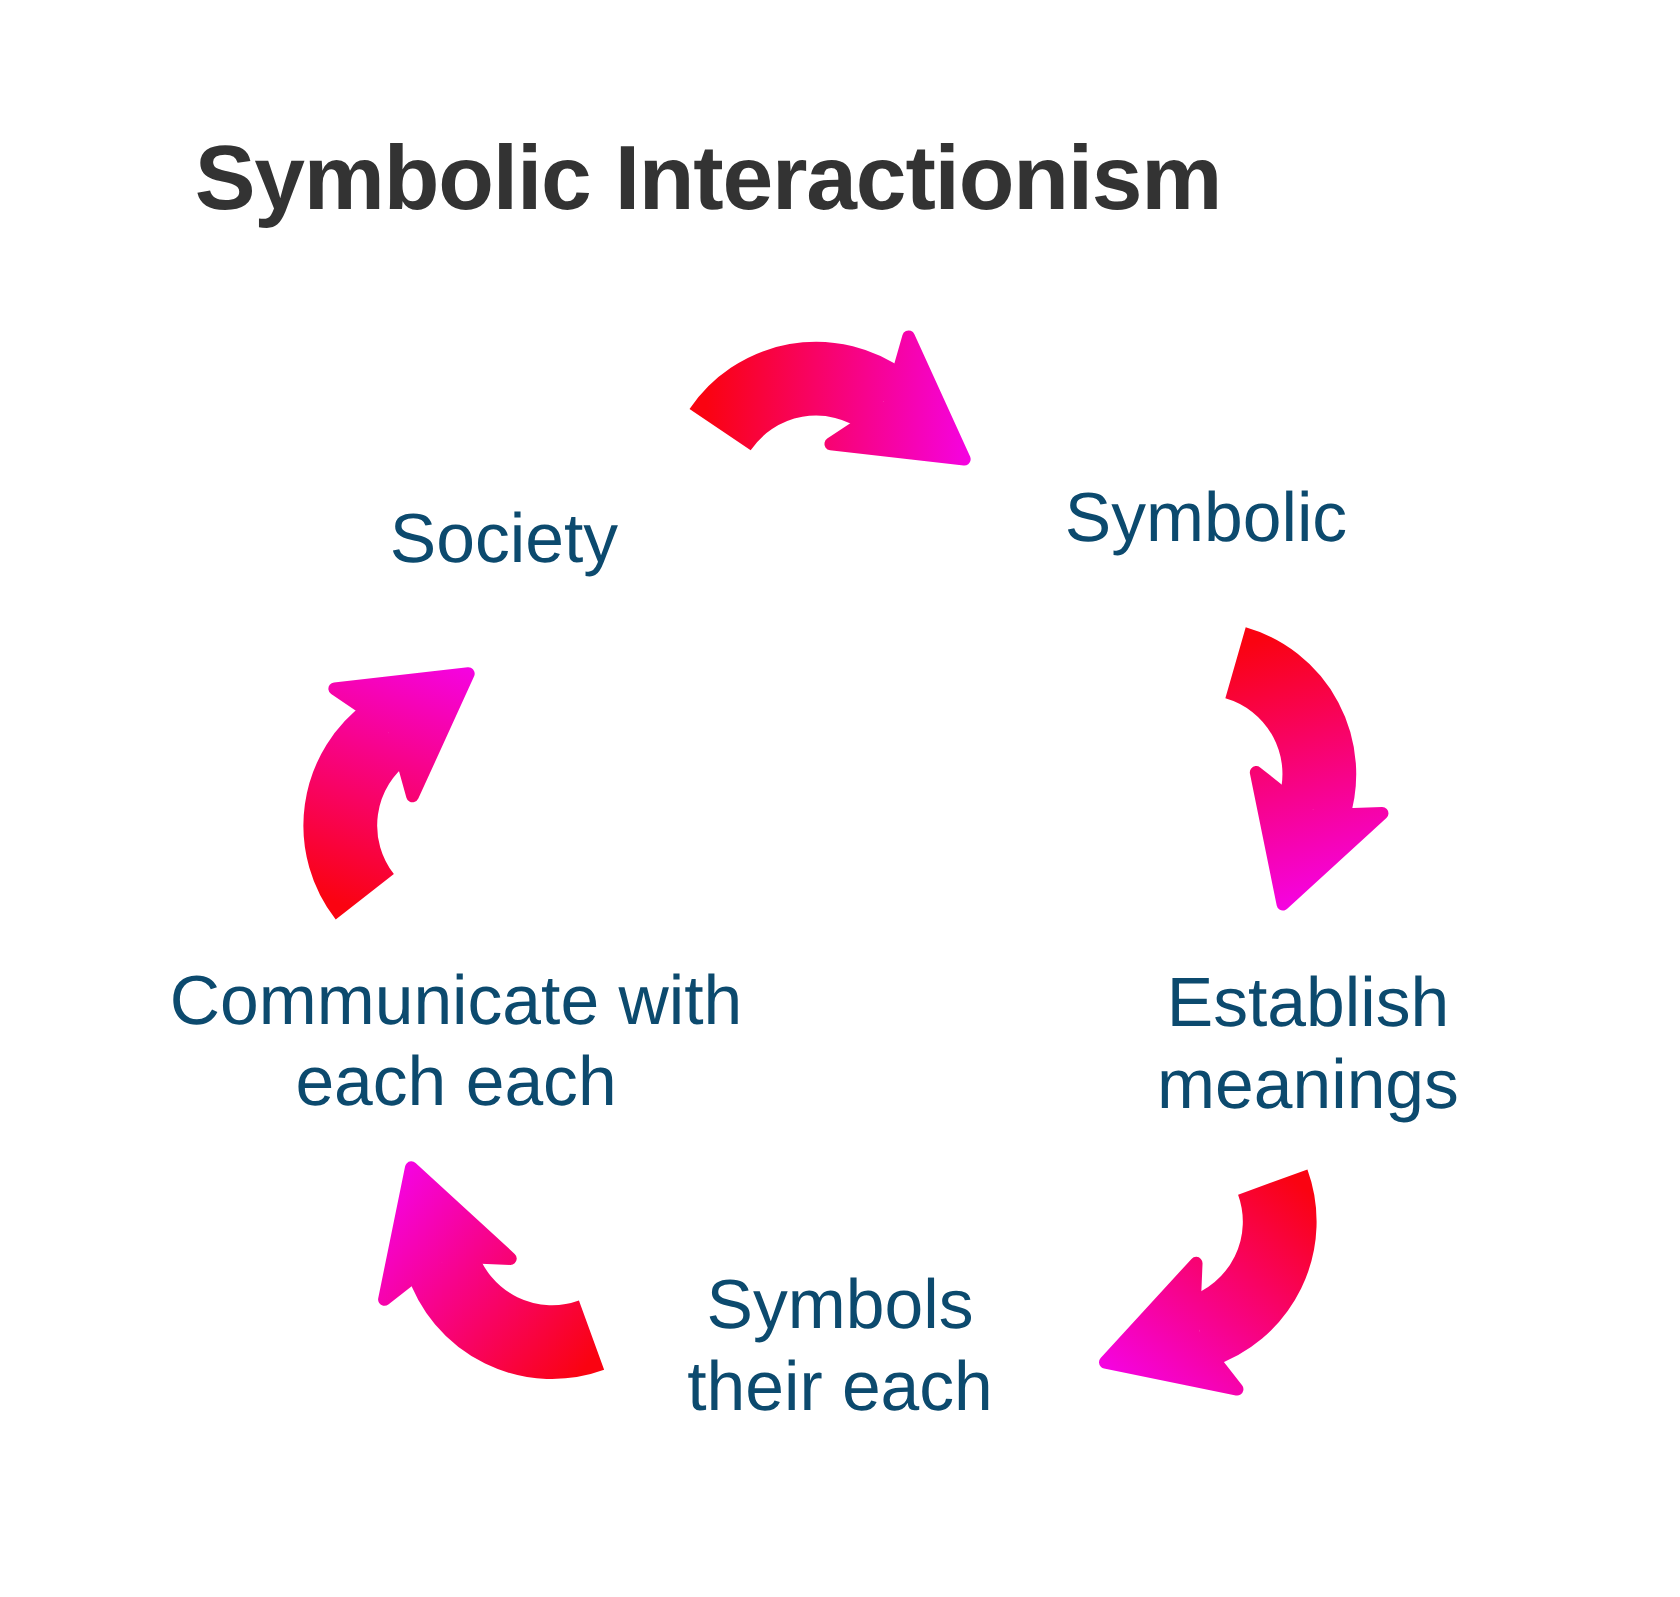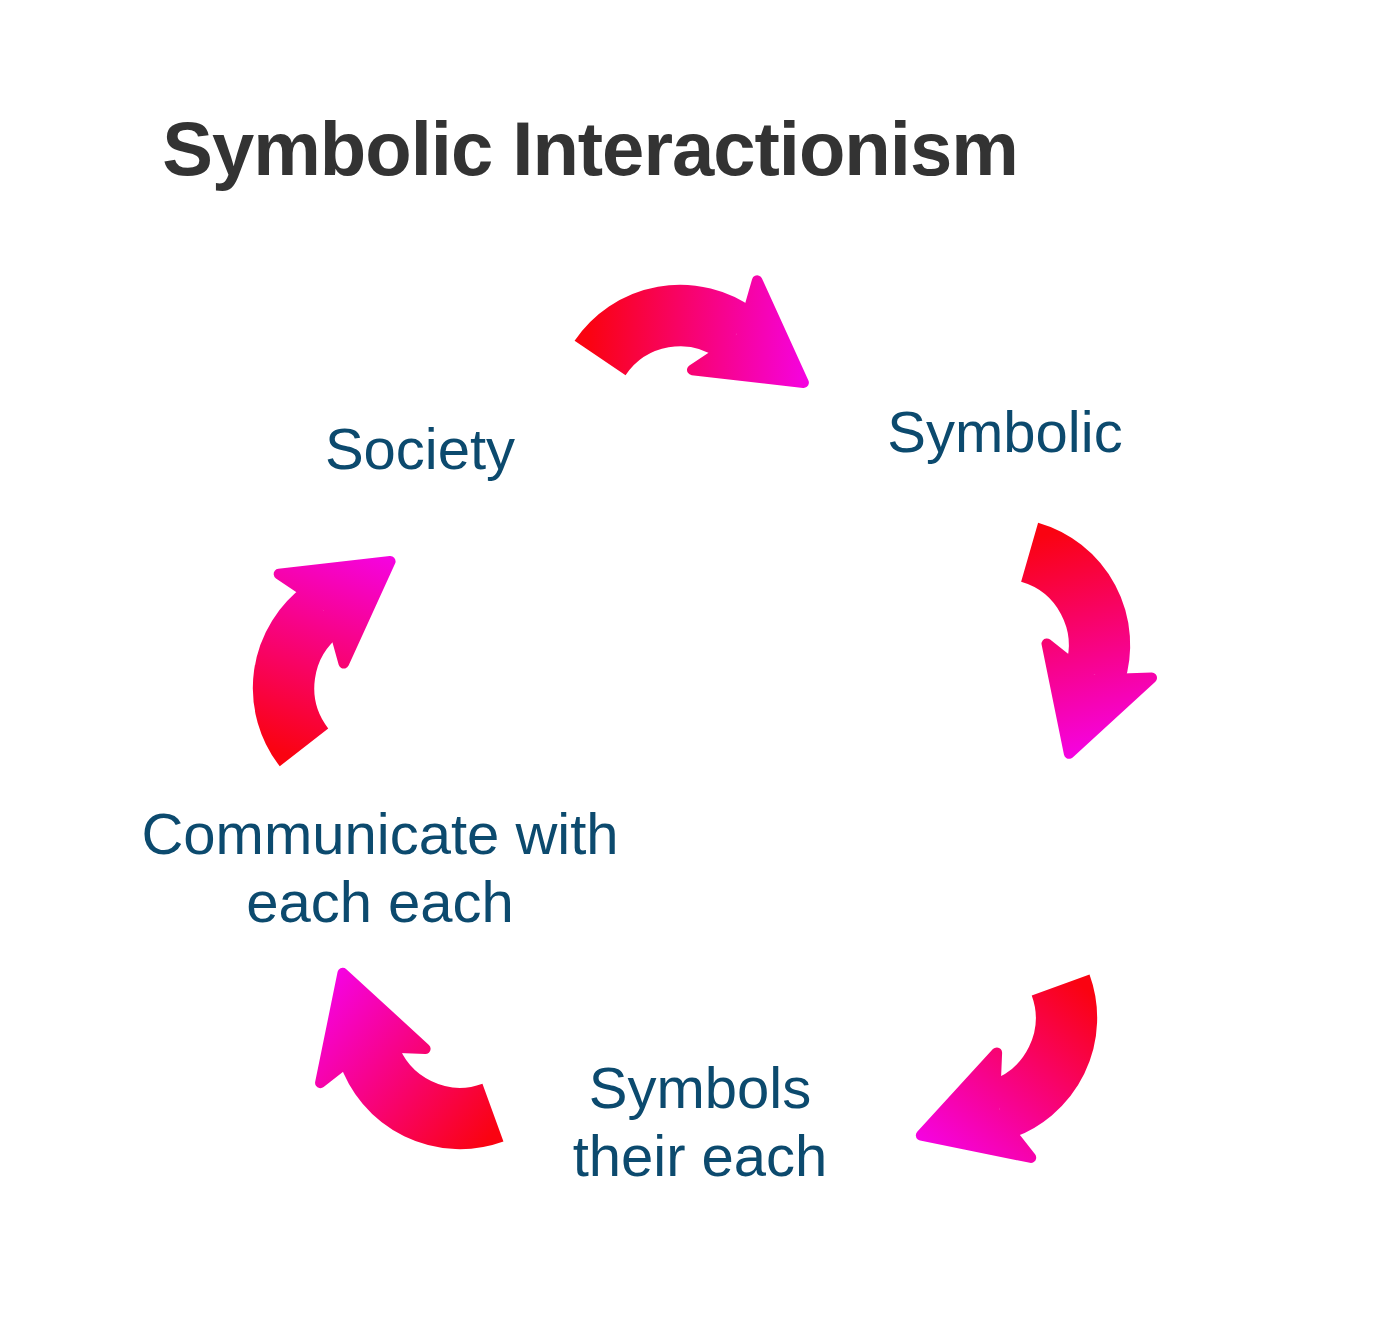--- a/index.html
+++ b/index.html
@@ -74,20 +74,22 @@
     <span>Society</span>
     <span></span>
   </div>
 
   <div class="node-label label-symbols">
     <span>Symbolic</span>
     <span></span>
   </div>
 
   <div class="node-label label-establish">
+    <span>Establish</span>
+    <span>meanings</span>
   </div>
 
   <div class="node-label label-develop">
     <span>Symbols</span>
     <span>their each</span>
   </div>
 
   <div class="node-label label-communicate">
     <span>Communicate with</span>
     <span>each each</span>

